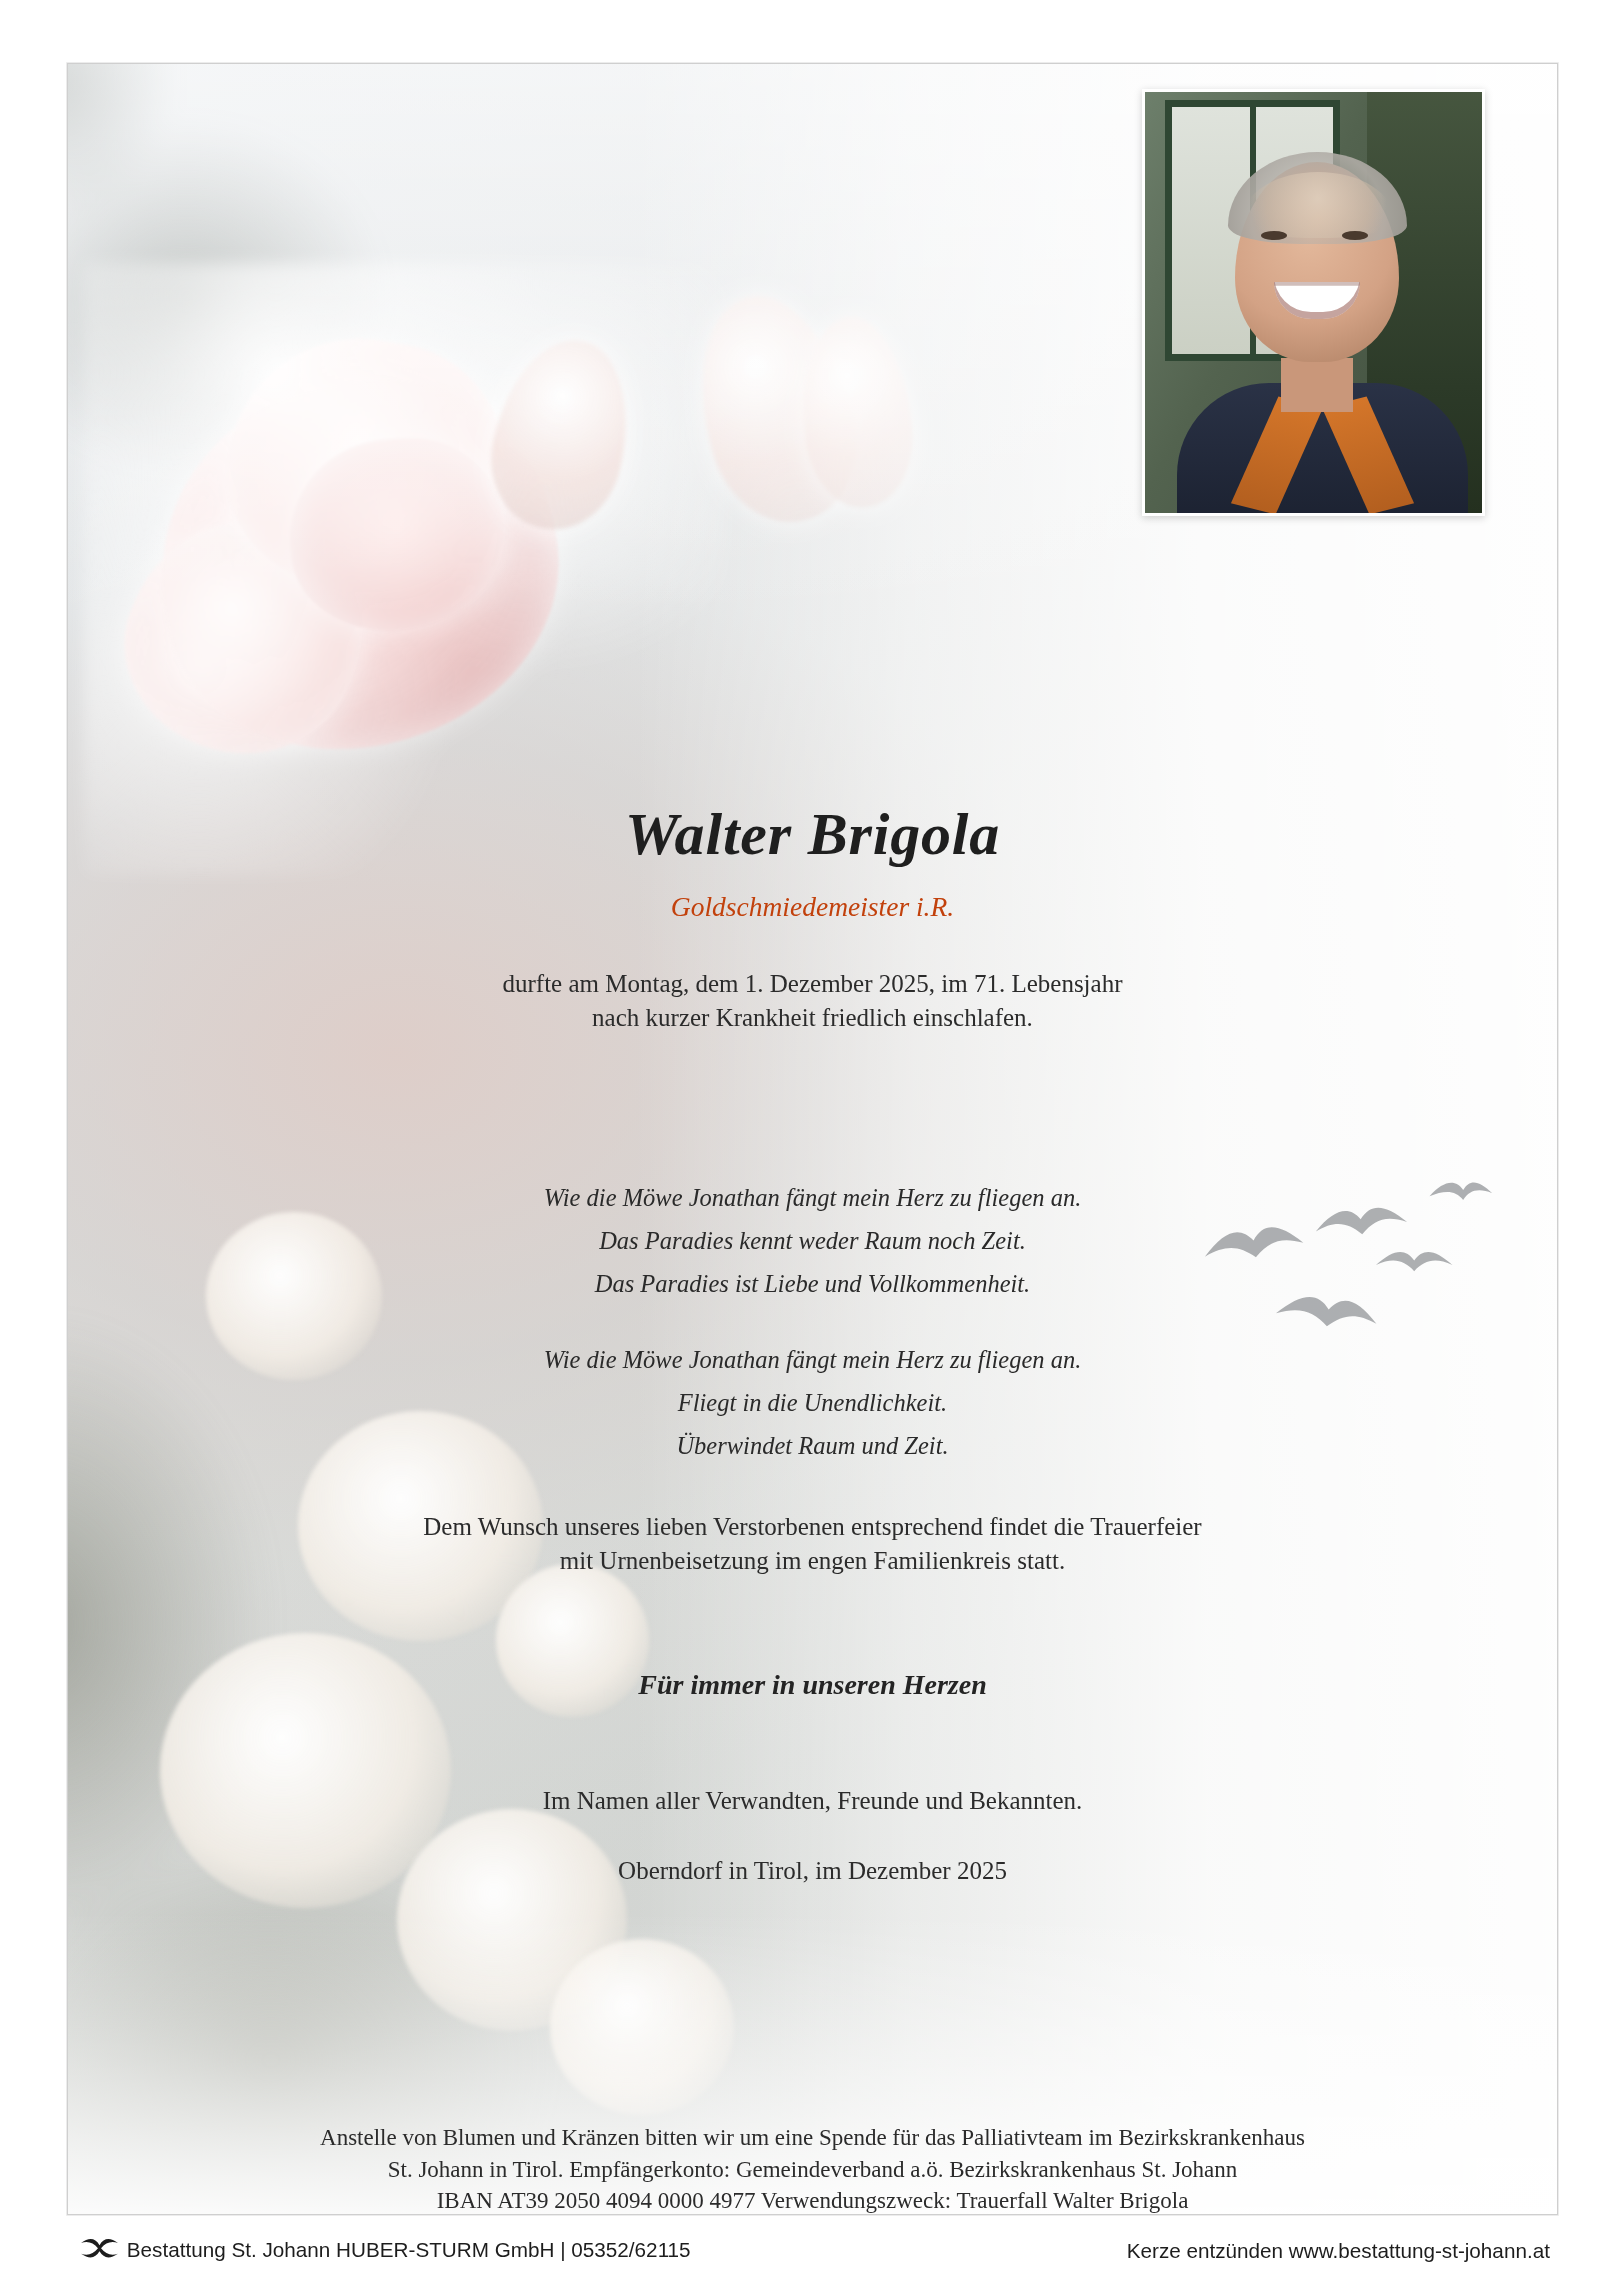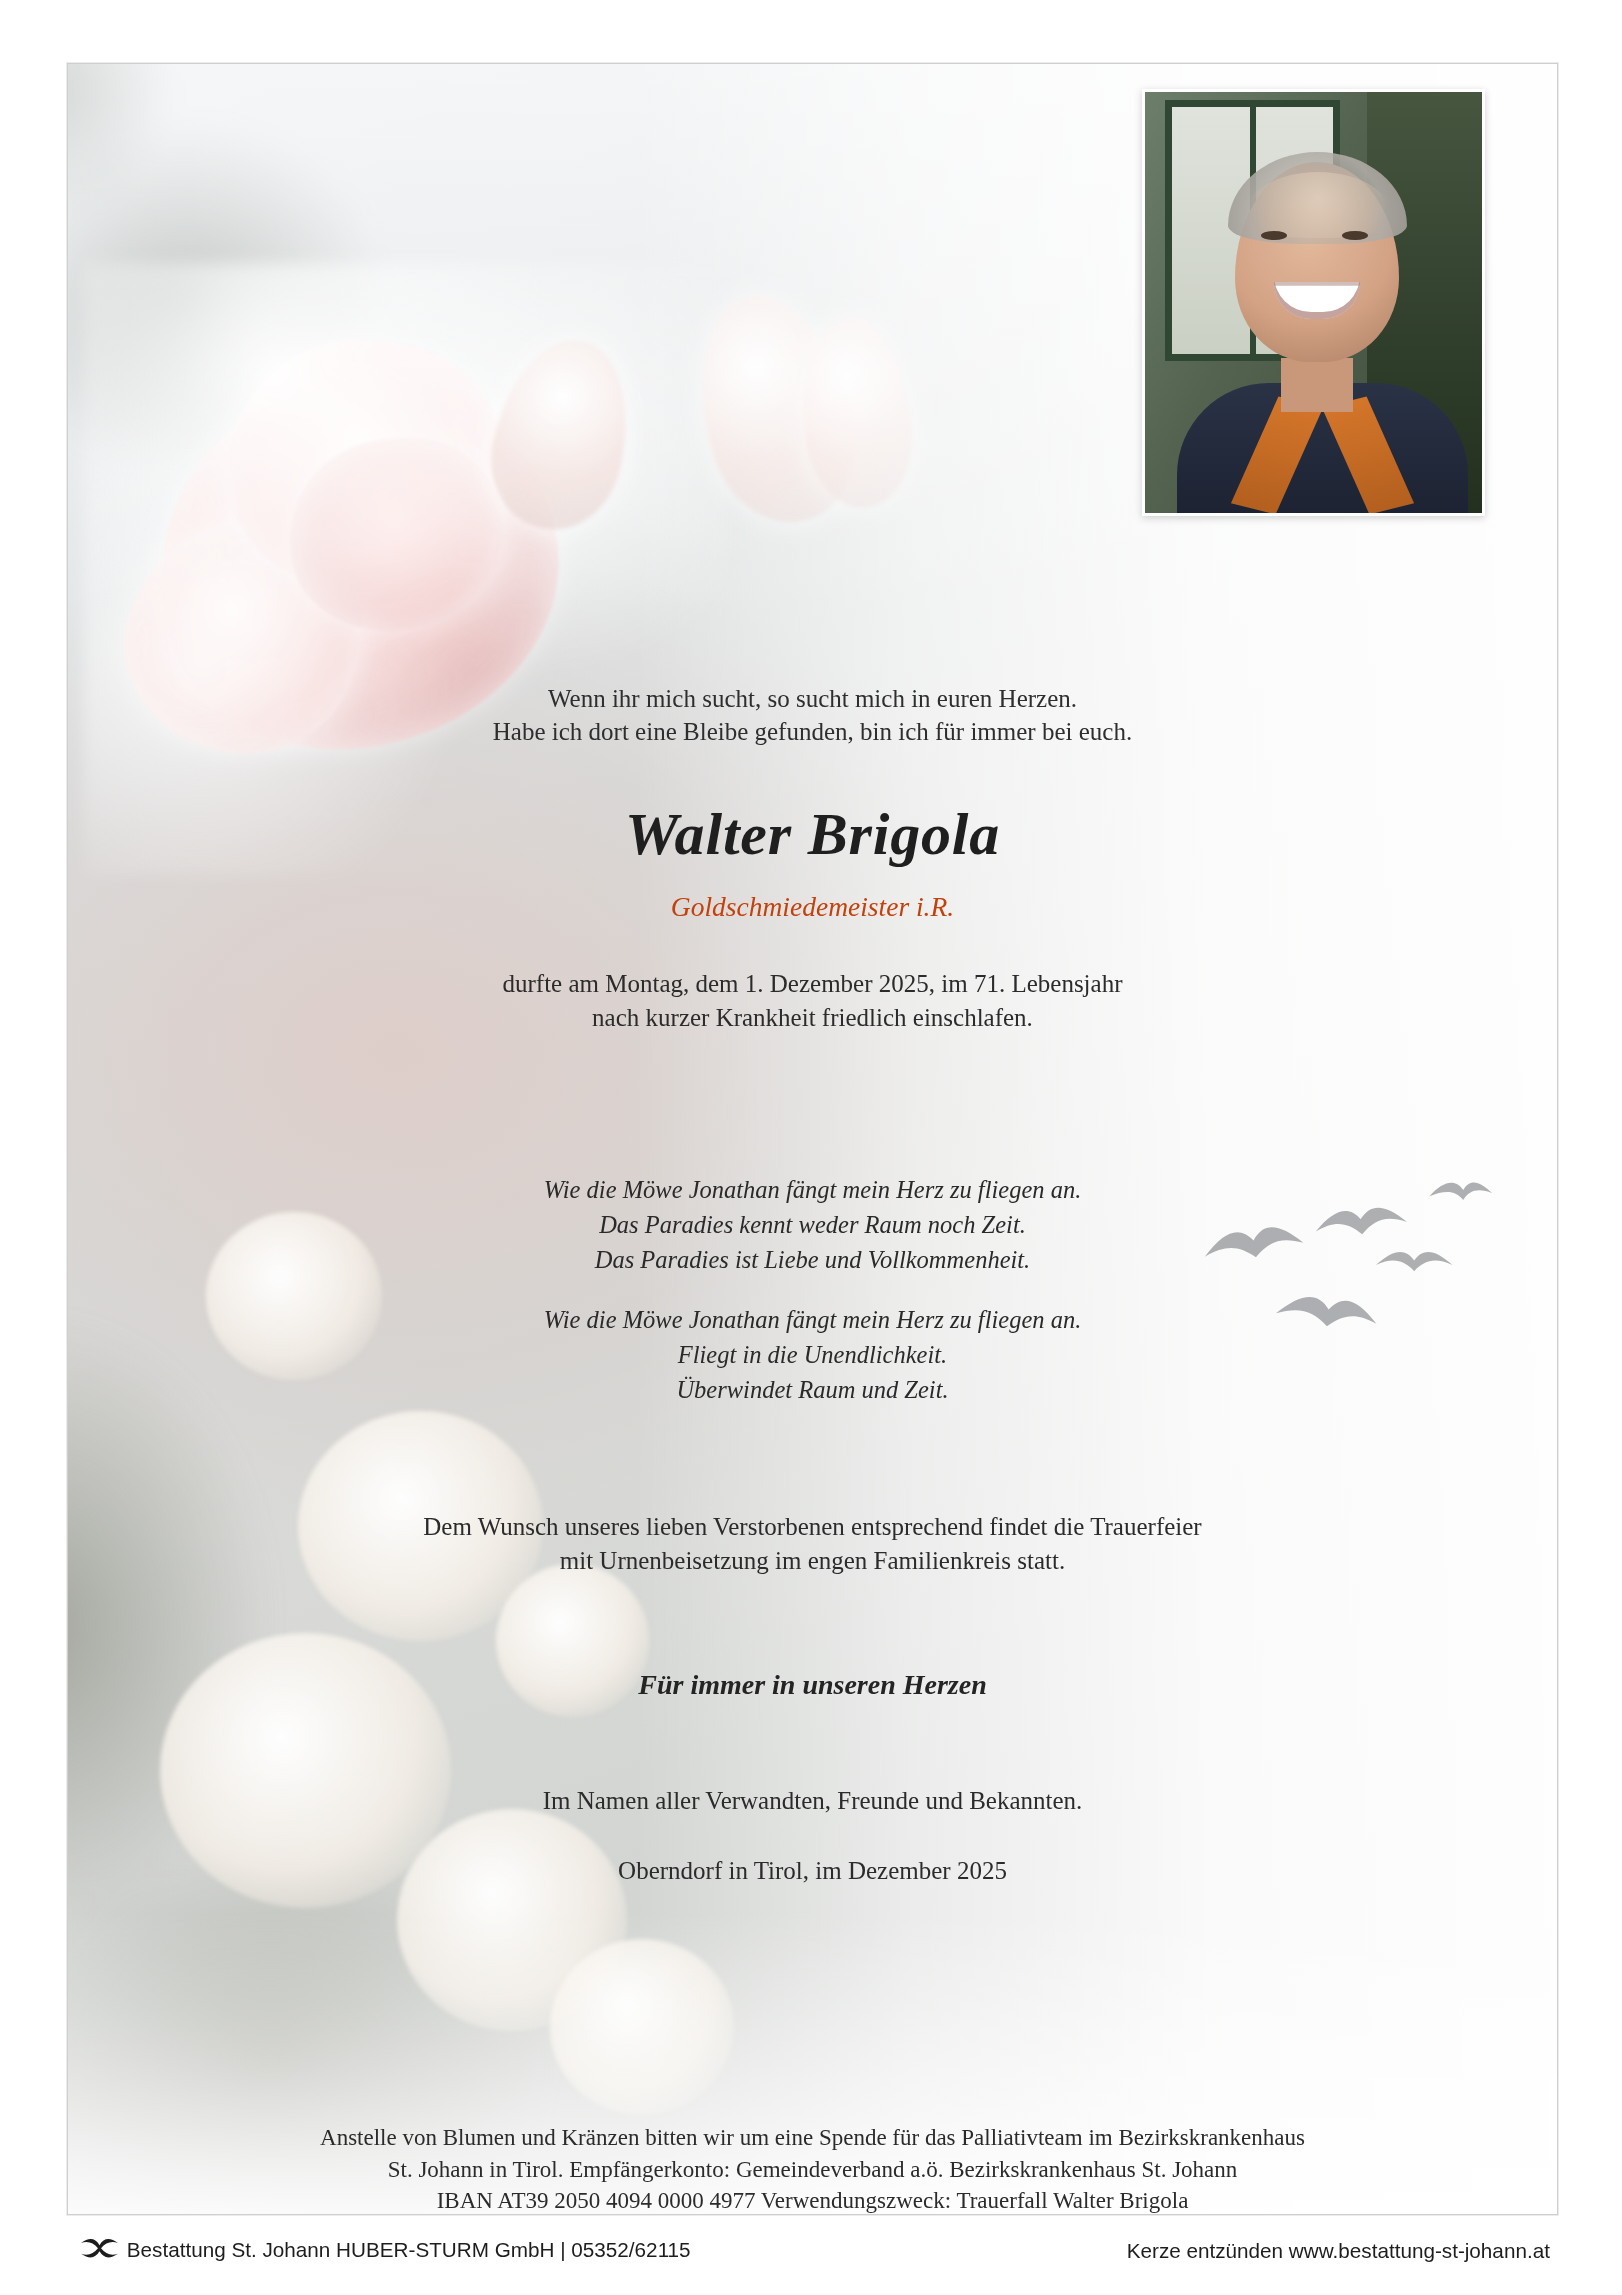--- a/index.html
+++ b/index.html
@@ -269,21 +269,21 @@
     font-size: 25px;
     line-height: 1.35;
   }
   .poem {
     top: 1109px;
     font-size: 24.5px;
     font-style: italic;
     line-height: 1.42;
     color: #2a2a2a;
   }
-  .poem p { margin: 0; }
+  .poem p { margin: 8px; }
   .poem .gap { height: 26px; }
   .ceremony {
     top: 1446px;
     font-size: 25px;
     line-height: 1.35;
   }
   .forever {
     top: 1603px;
     font-size: 28px;
     font-style: italic;
@@ -392,24 +392,20 @@
         <path d="M150 70 C176 44, 196 40, 210 60 C226 40, 244 44, 270 70 C244 58, 228 62, 210 80 C192 62, 176 58, 150 70 Z" transform="rotate(-6 210 60)"></path>
         <path d="M230 120 C252 100, 268 97, 280 114 C292 97, 308 100, 330 120 C308 110, 294 113, 280 128 C266 113, 252 110, 230 120 Z"></path>
         <path d="M300 30 C318 10, 334 7, 344 22 C352 8, 364 8, 382 26 C364 19, 352 22, 344 35 C334 22, 320 22, 300 30 Z"></path>
         <path d="M100 190 C130 160, 152 156, 168 178 C184 156, 204 160, 232 190 C204 178, 188 182, 168 200 C148 182, 130 178, 100 190 Z" transform="rotate(6 166 180)"></path>
       </g>
     </svg>
   </div>
 
   <div class="content">
 
-    <div class="t verse-top">
-      <div>Wenn ihr mich sucht, so sucht mich in euren Herzen.</div>
-      <div>Habe ich dort eine Bleibe gefunden, bin ich für immer bei euch.</div>
-    </div>
 
     <div class="t name">Walter Brigola</div>
 
     <div class="t subtitle">Goldschmiedemeister i.R.</div>
 
     <div class="t death-line">
       <div>durfte am Montag, dem 1. Dezember 2025, im 71. Lebensjahr</div>
       <div>nach kurzer Krankheit friedlich einschlafen.</div>
     </div>
 

